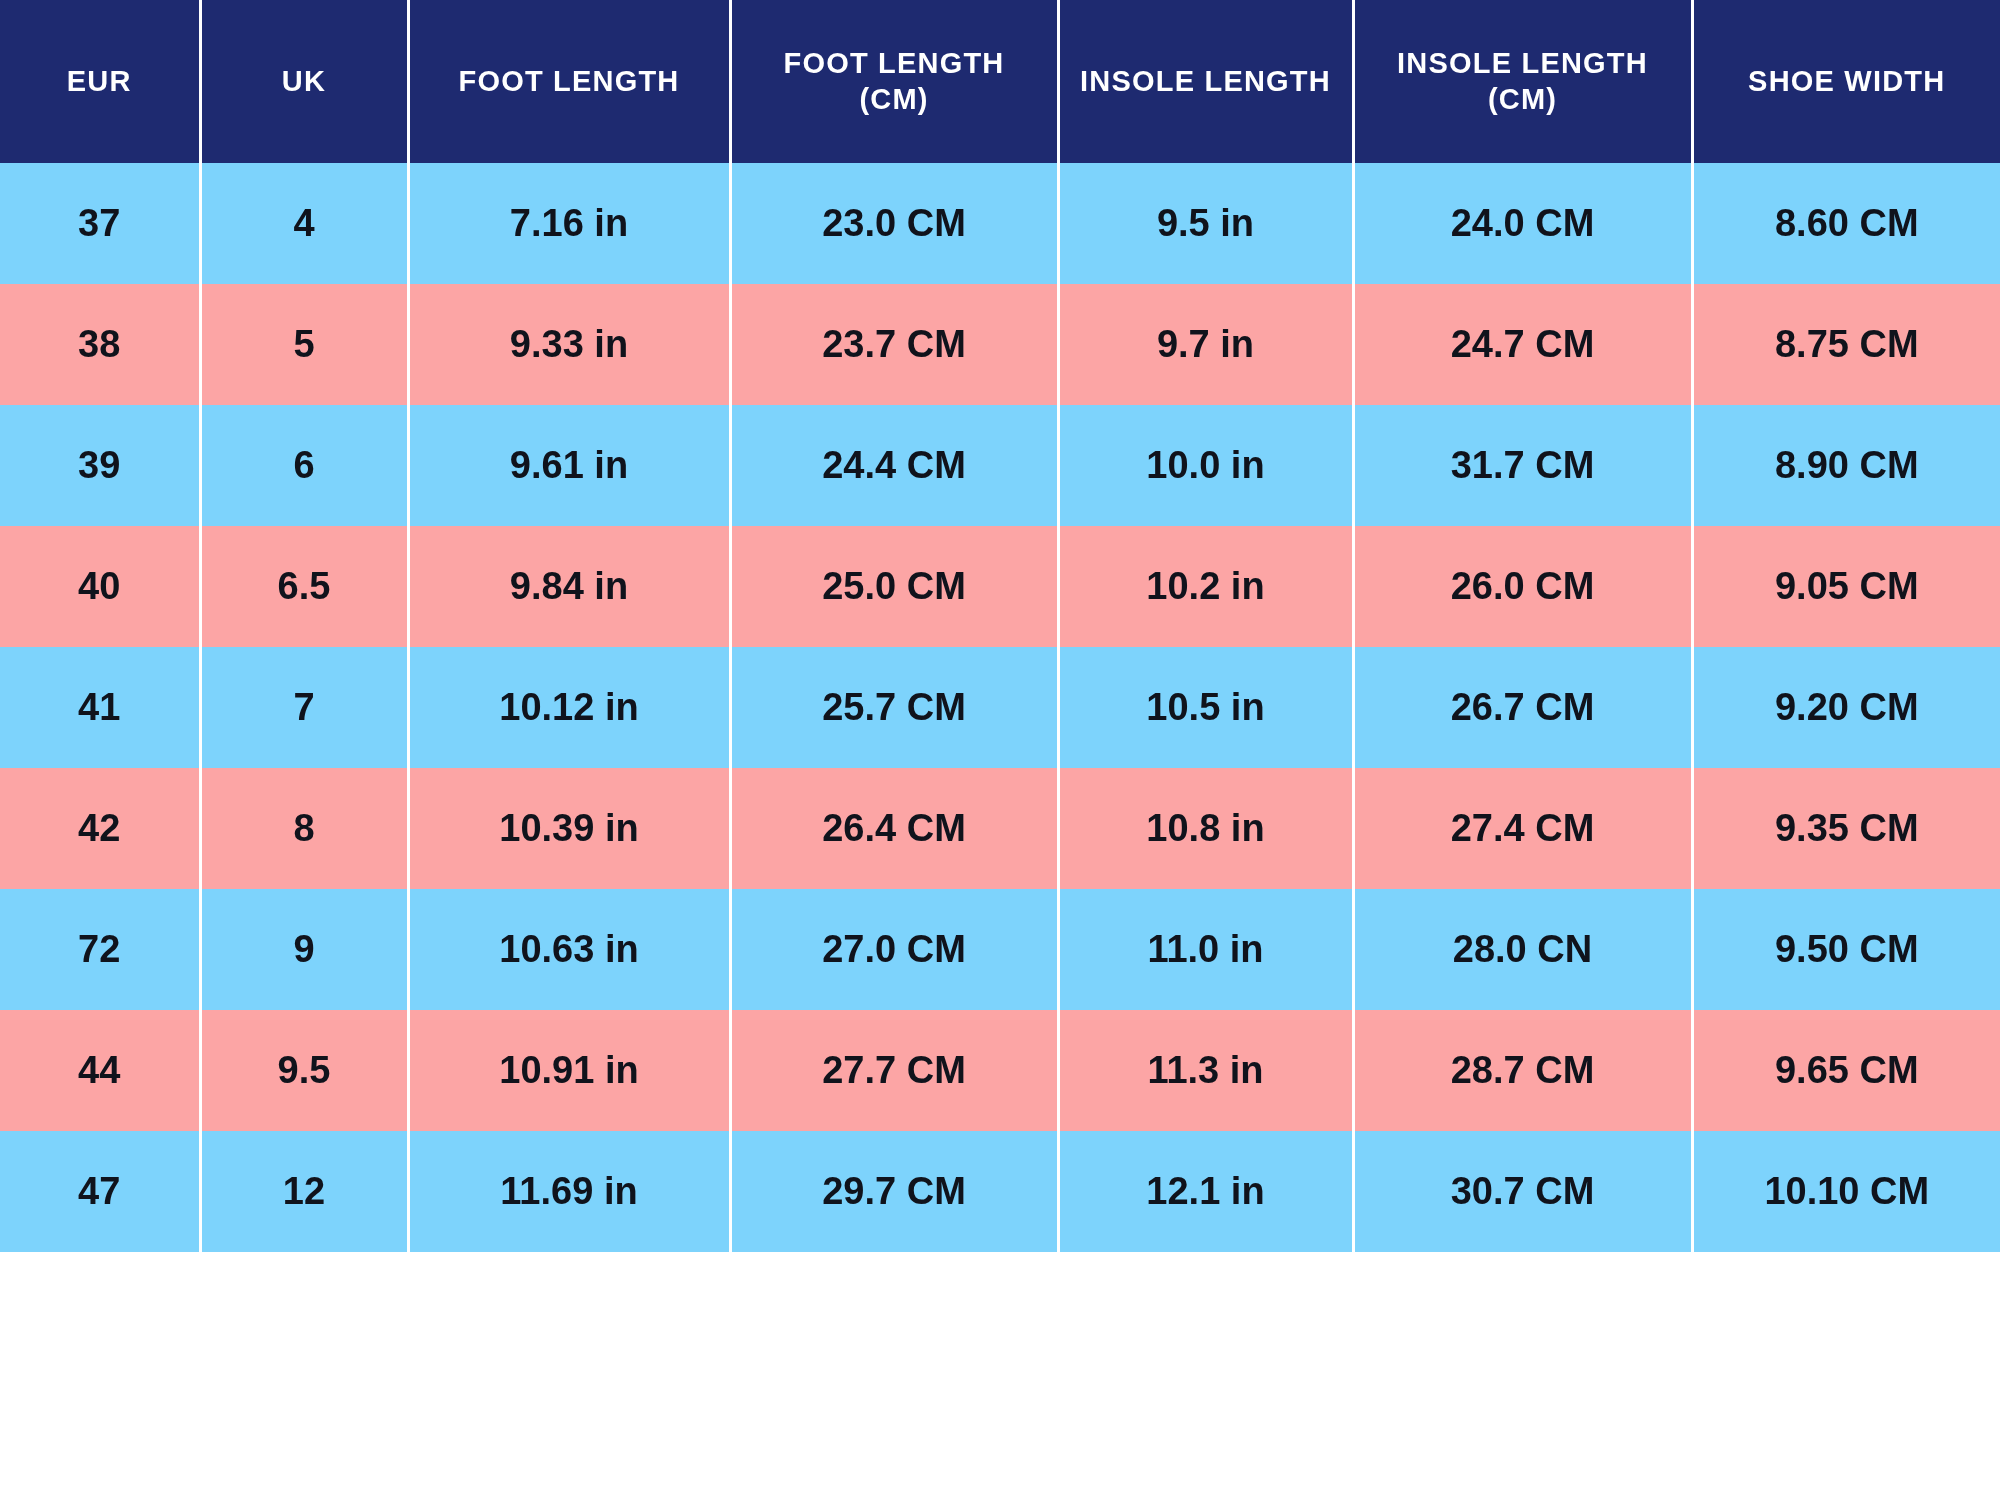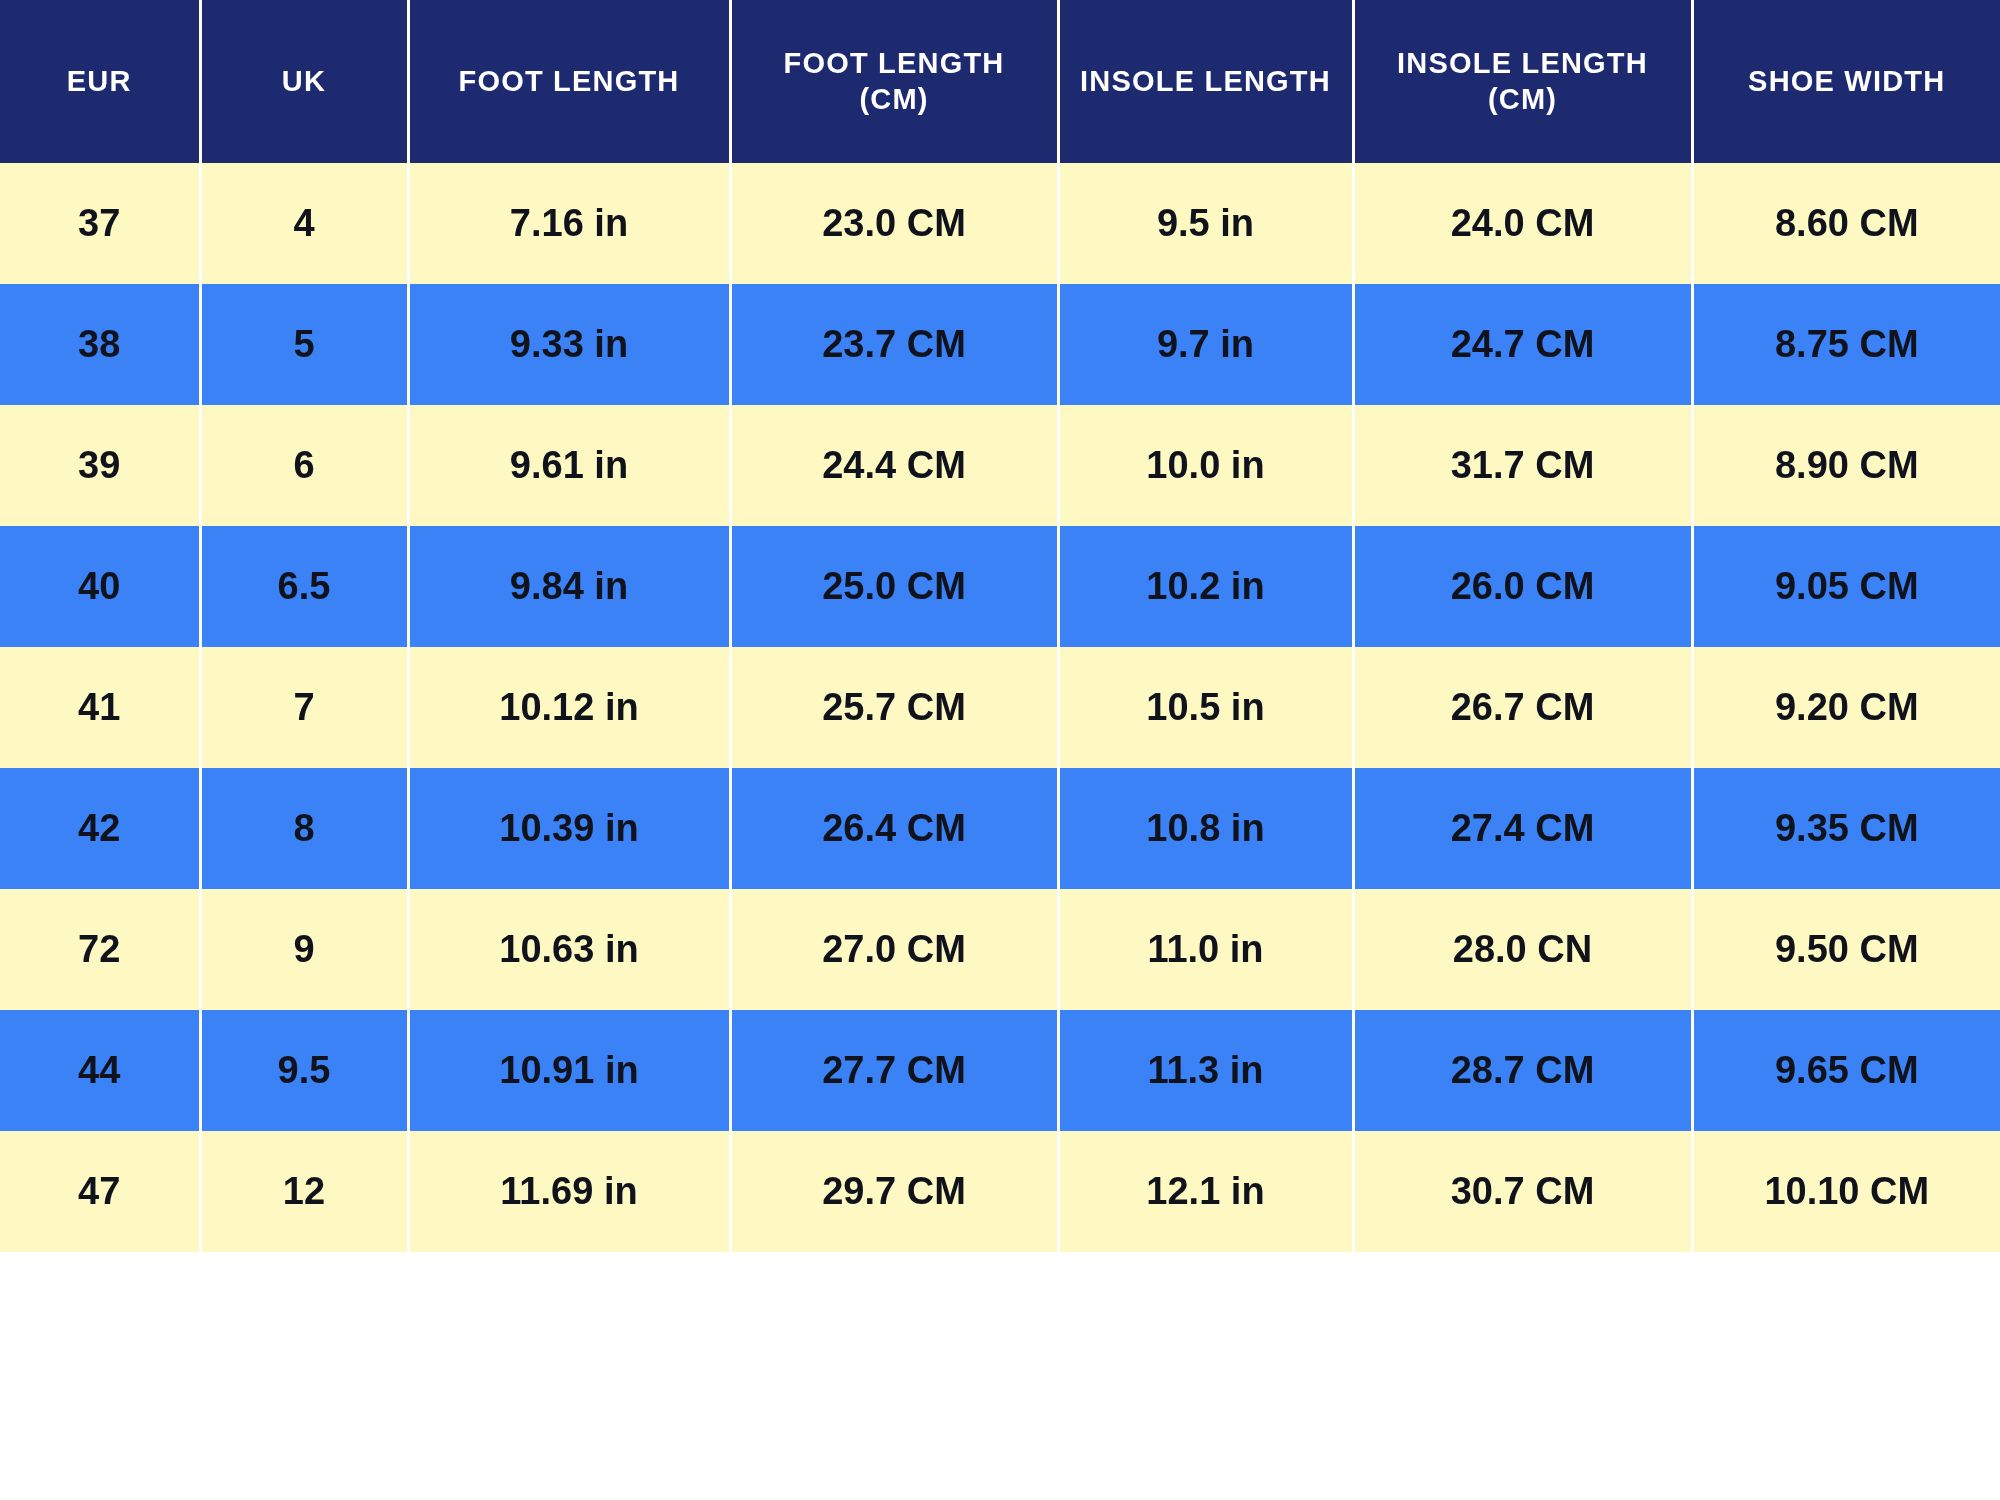--- a/index.html
+++ b/index.html
@@ -49,22 +49,22 @@
     color: #10131c;
     text-align: center;
     vertical-align: middle;
     height: 121px;
     padding: 0 8px;
     border-right: 3px solid #ffffff;
     box-sizing: border-box;
   }
   tbody td:last-child { border-right: none; }
 
-  tbody tr.odd td { background: #fef9c3; }
-  tbody tr.even td { background: #3b82f6; }
+  tbody tr.odd td { background: #7dd3fc; }
+  tbody tr.even td { background: #fca5a5; }
 </style>
 </head>
 <body>
 
 <table class="size-chart">
   <colgroup>
     <col class="c0">
       <col class="c1">
       <col class="c2">
       <col class="c3">

